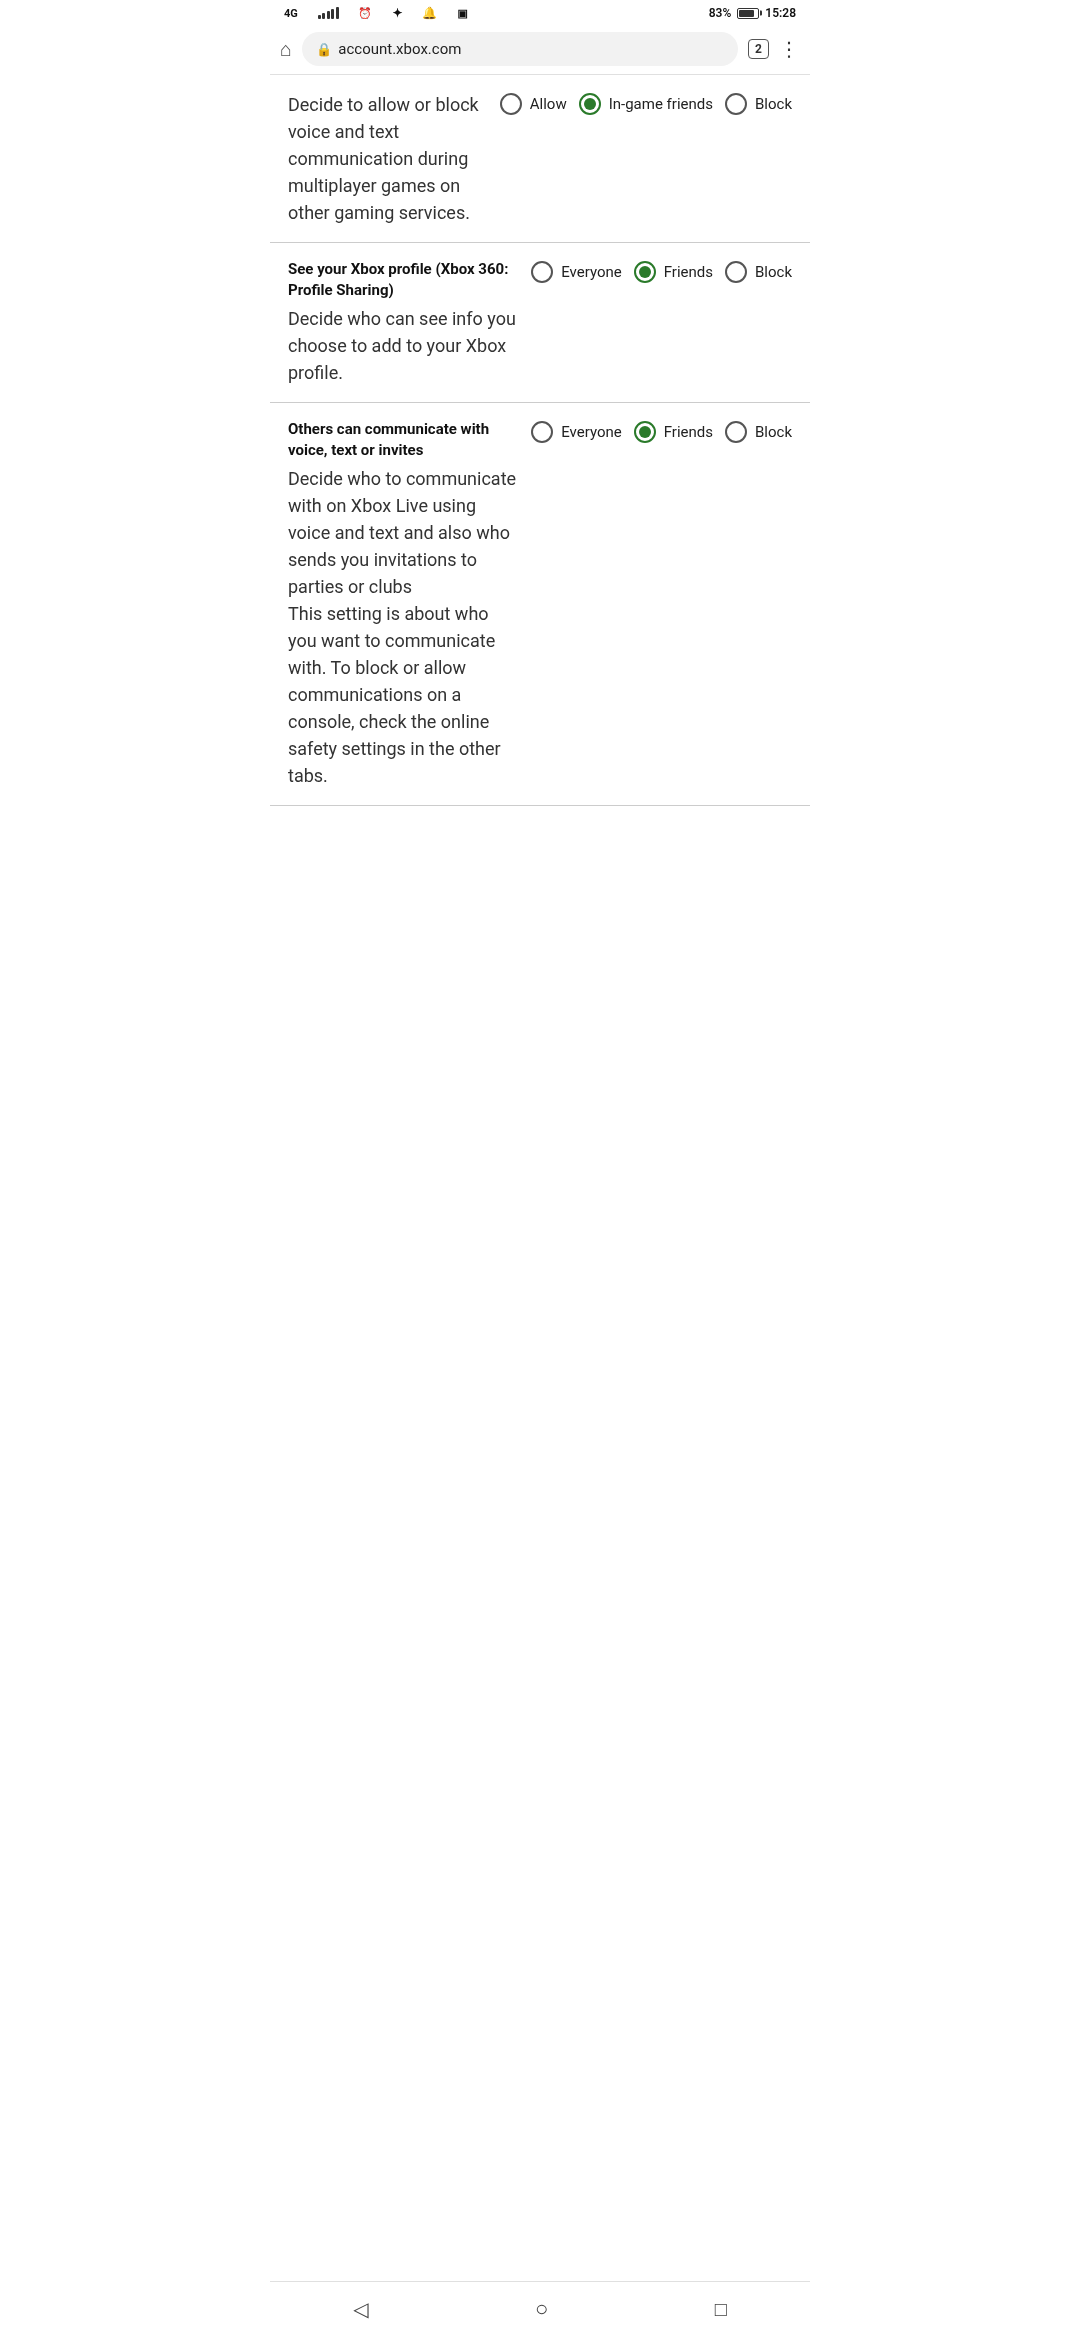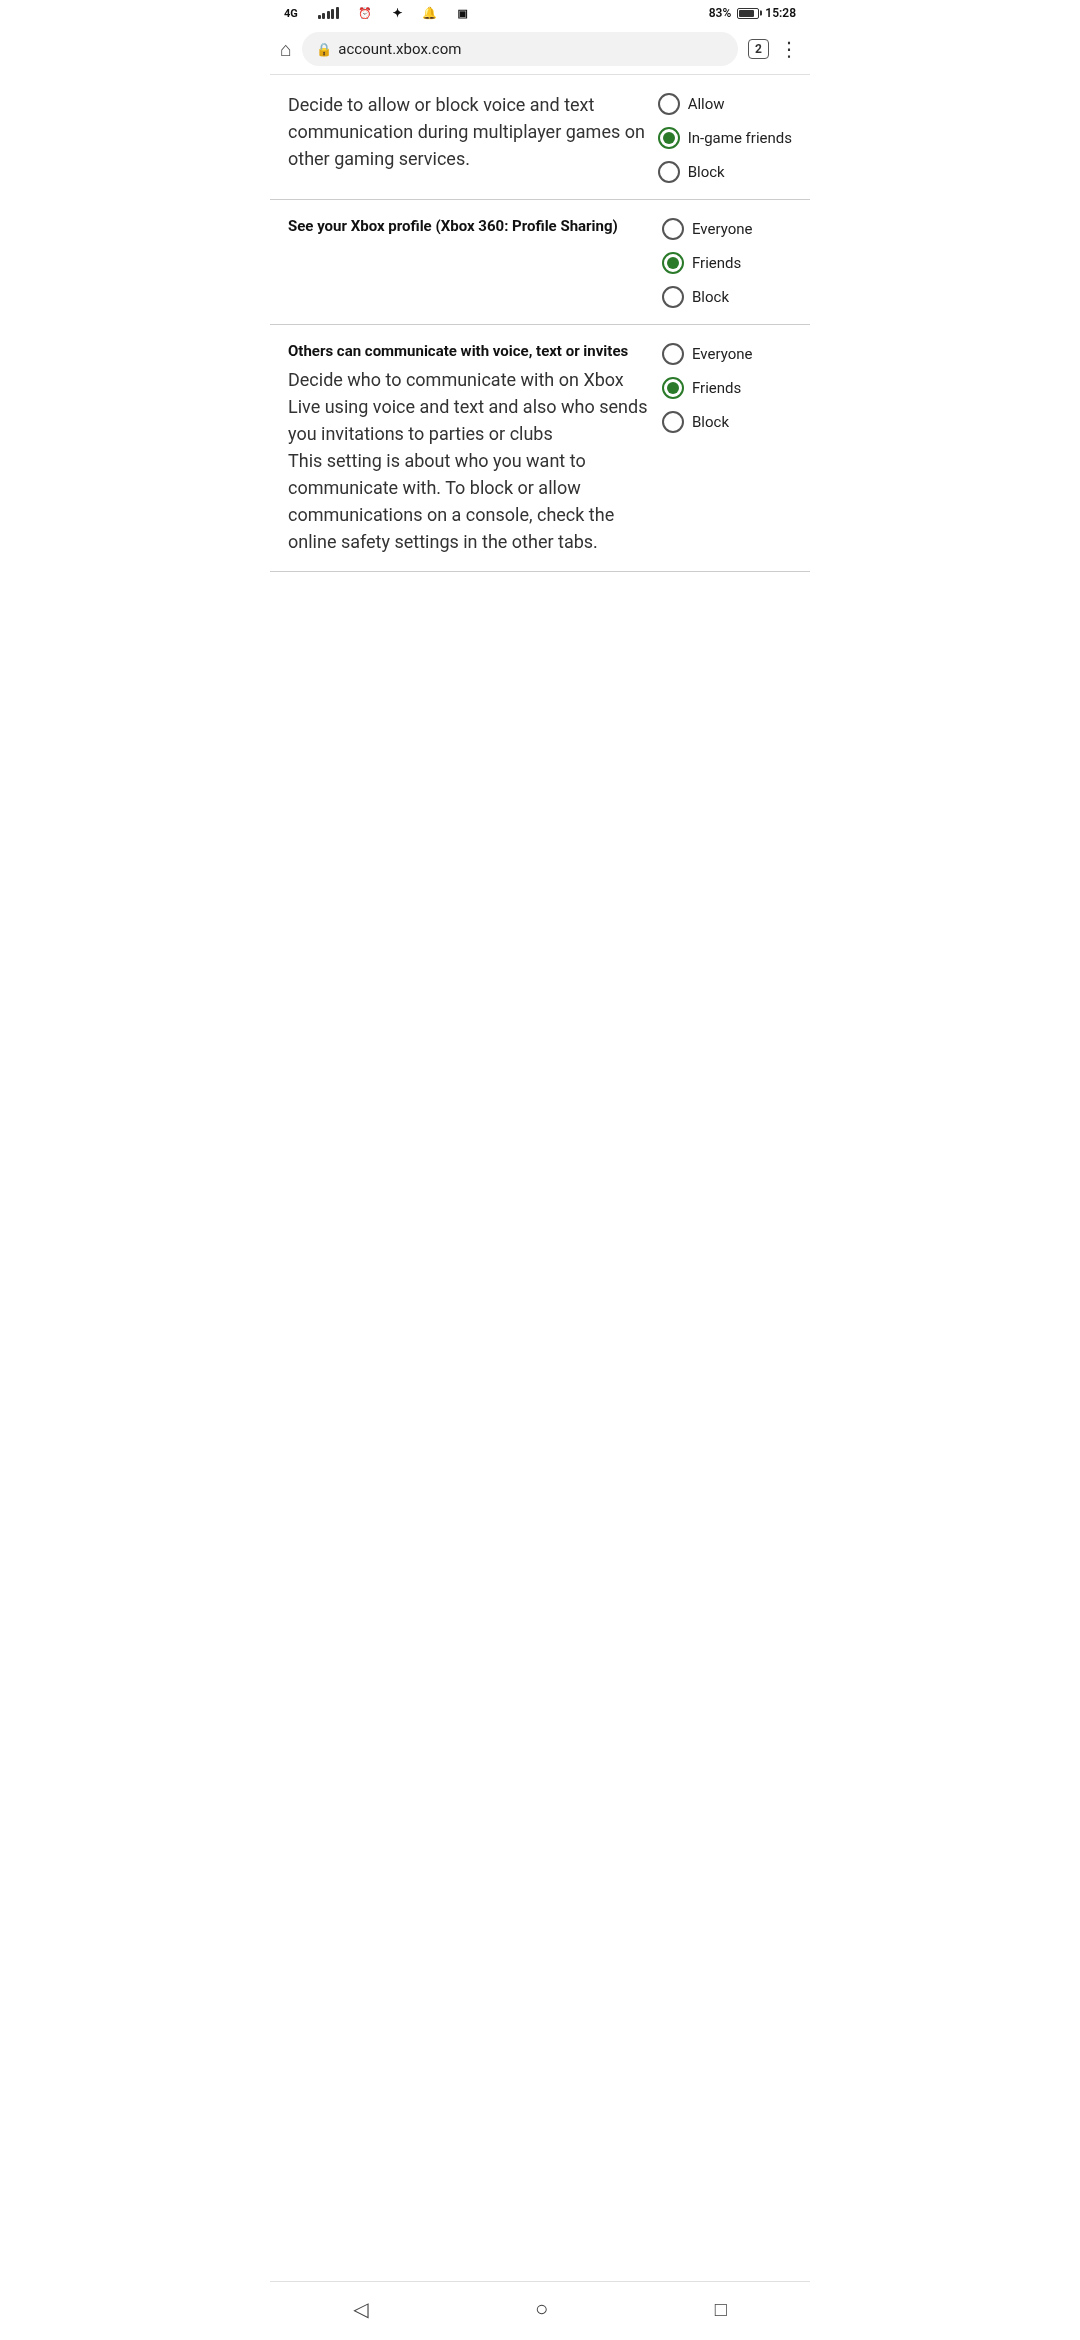--- a/index.html
+++ b/index.html
@@ -138,21 +138,20 @@
     }
 
     .setting-desc {
       font-size: 18px;
       color: #333;
       line-height: 1.5;
     }
 
     .radio-options {
       display: flex;
-      flex-direction: column;
       gap: 12px;
       min-width: 130px;
       padding-top: 2px;
     }
 
     .radio-option {
       display: flex;
       align-items: center;
       gap: 8px;
       font-size: 15px;
@@ -316,20 +315,21 @@
         </div>
       </div>
     </div>
   </div>
 
 
   <div class="setting-section">
     <div class="setting-row">
       <div class="setting-text">
         <div class="setting-title">See your Xbox profile (Xbox 360: Profile Sharing)</div>
+        <div class="setting-desc">Decide who can see info you choose to add to your Xbox profile.</div>
       </div>
       <div class="radio-options">
         <div class="radio-option">
           <div class="radio-circle"></div>
           <span>Everyone</span>
         </div>
         <div class="radio-option">
           <div class="radio-circle selected"></div>
           <span>Friends</span>
         </div>

